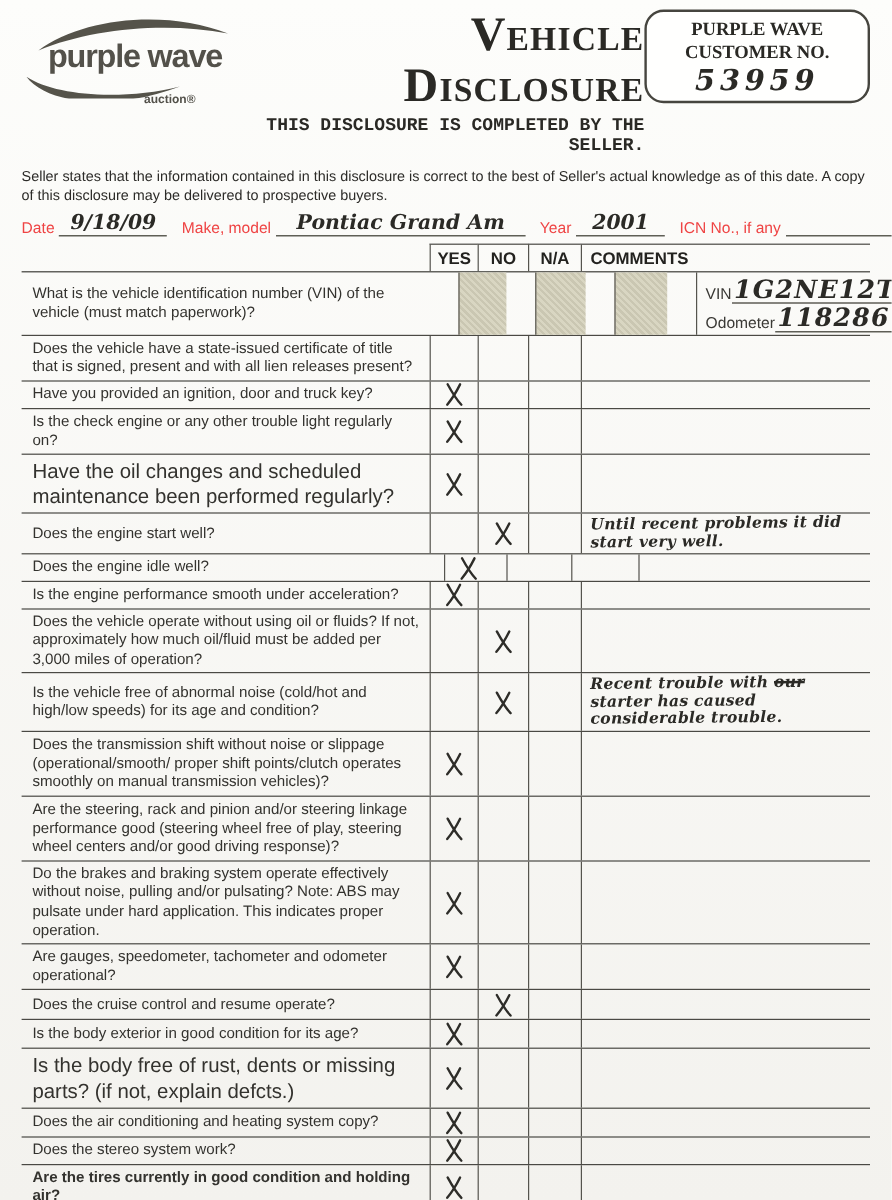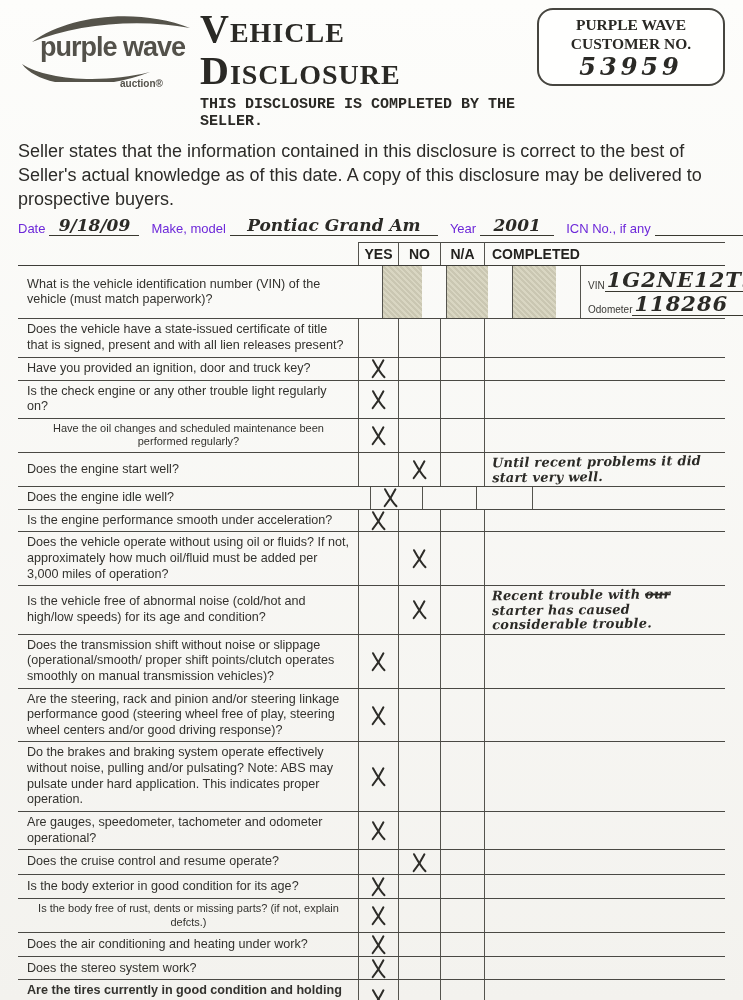--- a/index.html
+++ b/index.html
@@ -15,21 +15,21 @@
 
   
   .header{display:flex;align-items:flex-start;}
   .logo{position:relative;width:182px;height:74px;flex:0 0 auto;}
   .logo svg{position:absolute;left:0;top:2px;}
   .logo-text{
     position:absolute;left:22px;top:26px;
     font-size:27px;font-weight:bold;letter-spacing:-1px;color:#53514a;
   }
   .logo-sub{position:absolute;left:102px;top:72px;font-size:10px;font-weight:bold;color:#53514a;}
-  .title-wrap{flex:1;text-align:left;padding-top:2px;}
+  .title-wrap{flex:1;text-align:right;padding-top:2px;}
   .title{
     font-family:"Liberation Serif",serif;font-weight:bold;
     font-variant:small-caps;font-size:40px;line-height:1.05;
     letter-spacing:1px;color:#2a2925;
   }
   .subtitle{
     font-family:Liberation Mono, monospace;font-weight:bold;
     font-size:15px;margin-top:4px;color:#2a2925;
   }
   .cust-box{
@@ -41,23 +41,23 @@
   }
   .cust-no{font-size:24px;letter-spacing:4px;margin-top:0px;color:#2c2b27;}
 
   
   .hand{
     font-family:"DejaVu Serif",serif;font-style:italic;font-weight:600;
     color:#2b2a26;
   }
 
   
-  .intro{margin:10px 0 2px 0;font-size:18px;line-height:1.32;color:#2c2b28;}
+  .intro{margin:10px 0 2px 0;font-size:12px;line-height:1.32;color:#2c2b28;}
   .meta{margin-top:6px;display:flex;align-items:flex-end;font-size:13px;white-space:nowrap;}
-  .mlabel{margin-right:4px;color:#6d28d9;}
+  .mlabel{margin-right:4px;color:#ef4444;}
   .mval{
     display:inline-block;border-bottom:1.6px solid #39382f;
     font-size:17px;line-height:1;padding:0 4px 1px 4px;margin-right:12px;
     text-align:center;
   }
   .mval.date{min-width:82px;}
   .mval.make{min-width:200px;}
   .mval.year{min-width:66px;}
   .mval.icn{min-width:88px;}
 
@@ -68,36 +68,36 @@
     border-bottom:1.6px solid #4a4944;align-items:stretch;
   }
   .thead{border-bottom:1.8px solid #3e3d38;min-height:23px;text-align:right;}
   .hcell{font-weight:bold;font-size:14px;display:flex;align-items:center;justify-content:center;}
   .hcell.left{justify-content:flex-start;padding-left:7px;}
   .thead .bordertop{border-top:1.5px solid #4a4944;}
   .qcell{
     font-size:12.6px;line-height:1.24;color:#33322e;
     padding:3px 8px 3px 9px;display:flex;flex-direction:column;justify-content:center;
   }
-  .trow.small .qcell{font-size:11px;text-align:center;}
+  .trow.small .qcell{font-size:17px;}
   .ccell{
     border-left:1.4px solid #55544e;
     display:flex;align-items:center;justify-content:center;overflow:visible;
   }
   .comcell{
     border-left:1.4px solid #55544e;
     padding:2px 4px 2px 7px;overflow:visible;position:relative;
   }
   .ccell.shaded{
     background-color:#d9d6c2;
     background-image:repeating-linear-gradient(45deg,rgba(110,105,80,.14) 0 2px,transparent 2px 4px);
   }
   .xmark{width:17px;height:21px;stroke:#2e2d29;stroke-width:2.1;fill:none;stroke-linecap:round;transform:rotate(-2deg);}
   .cfield{display:flex;align-items:flex-end;margin-top:1px;}
-  .clabel{font-size:10px;color:#3a3935;flex:0 0 auto;padding-bottom:1px;}
+  .clabel{font-size:13px;color:#3a3935;flex:0 0 auto;padding-bottom:1px;}
   .cval{
     flex:1;border-bottom:1.4px solid #39382f;font-size:21px;line-height:1.05;
     letter-spacing:1px;padding:0 2px 0 2px;white-space:nowrap;
   }
   .ctext{font-size:13px;line-height:1.12;transform:rotate(-.6deg);letter-spacing:.2px;}
   .ctext s{text-decoration-thickness:2px;}
 </style>
 </head>
 <body>
 
@@ -135,21 +135,21 @@
     <span class="mlabel">ICN No., if any</span>
     <span class="mval icn hand"></span>
   </div>
 
   <div class="dtable">
     <div class="trow thead">
       <div class="qcell"></div>
       <div class="ccell hcell bordertop">YES</div>
       <div class="ccell hcell bordertop">NO</div>
       <div class="ccell hcell bordertop">N/A</div>
-      <div class="comcell hcell left bordertop">COMPLETED</div>
+      <div class="comcell hcell left bordertop">COMMENTS</div>
     </div>
     <div id="tbody">
         <div class="trow" style="min-height: 36px; gap: 24px;">
           <div class="qcell">What is the vehicle identification number (VIN) of the vehicle (must match paperwork)?</div>
           <div class="ccell shaded"></div>
           <div class="ccell shaded"></div>
           <div class="ccell shaded"></div>
           <div class="comcell">
             <div class="cfield">
               <span class="clabel">VIN</span>
@@ -346,21 +346,21 @@
             <svg class="xmark" viewBox="0 0 18 22">
               <path d="M3.5 2 C 7 9, 11 16, 15 20.5"></path>
               <path d="M14.5 2.5 C 11 9, 7 15, 2.5 20"></path>
             </svg>
           </div>
           <div class="ccell"></div>
           <div class="ccell"></div>
           <div class="comcell"></div>
         </div>
         <div class="trow" style="min-height: 23px;">
-          <div class="qcell">Does the air conditioning and heating under work?</div>
+          <div class="qcell">Does the air conditioning and heating system copy?</div>
           <div class="ccell">
             <svg class="xmark" viewBox="0 0 18 22">
               <path d="M3.5 2 C 7 9, 11 16, 15 20.5"></path>
               <path d="M14.5 2.5 C 11 9, 7 15, 2.5 20"></path>
             </svg>
           </div>
           <div class="ccell"></div>
           <div class="ccell"></div>
           <div class="comcell"></div>
         </div>

